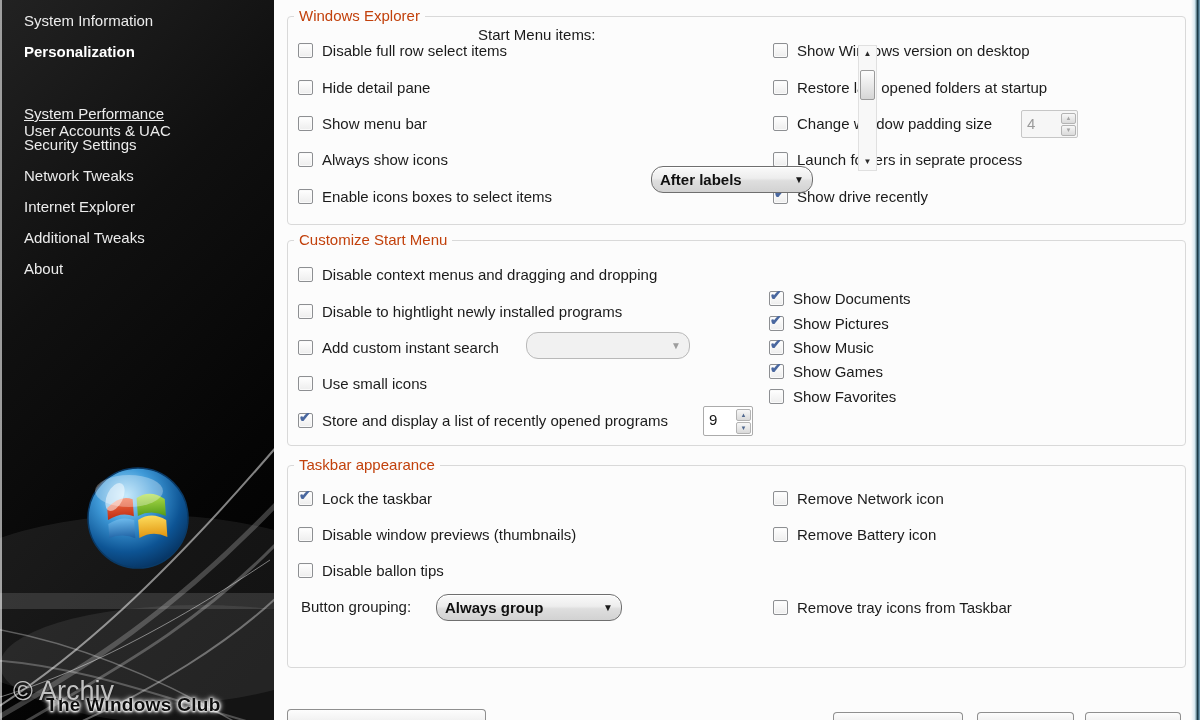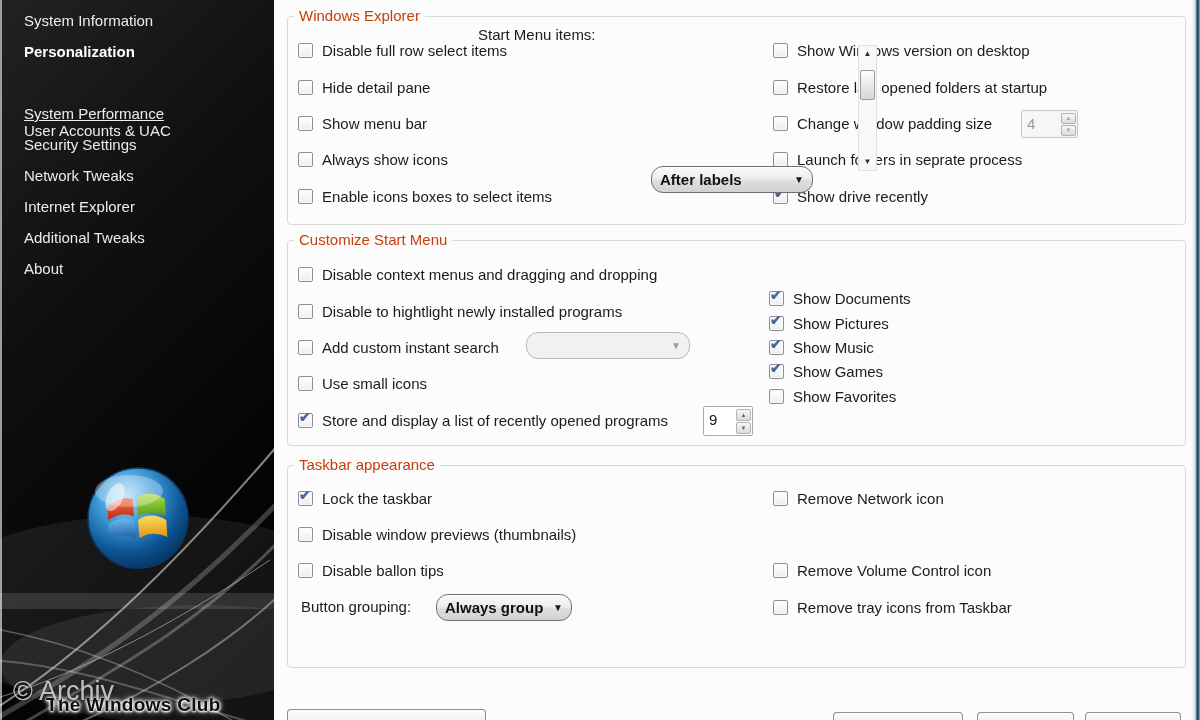--- a/index.html
+++ b/index.html
@@ -269,21 +269,21 @@
   <span class="list-label" style="left:478px; top:26px;">Start Menu items:</span>
   <div class="vscroll">
     <span class="vs-up">▲</span>
     <div class="vs-thumb"></div>
     <span class="vs-down">▼</span>
   </div>
 
 <div class="groupbox" id="box-taskbar">
   <span class="legend">Taskbar appearance</span>
   <span class="list-label" style="left:13px; top:132px;">Button grouping:</span>
-  <div class="combo" style="left:148px; top:128px; width:136px;">
+  <div class="combo" style="left:148px; top:128px; width:186px;">
     <span class="combo-val">Always group</span>
     <span class="combo-arrow">▼</span>
   </div>
 <div class="cb-row" style="top: 21px; left: 10px;">
       <span class="cb on">
         <span class="tick">✔</span>
       </span>
       <span class="cb-label">Lock the taskbar</span>
     </div>
     <div class="cb-row" style="top: 57px; left: 10px;">
@@ -291,23 +291,23 @@
       <span class="cb-label">Disable window previews (thumbnails)</span>
     </div>
     <div class="cb-row" style="top: 93px; left: 10px;">
       <span class="cb"></span>
       <span class="cb-label">Disable ballon tips</span>
     </div>
     <div class="cb-row" style="top: 21px; left: 485px;">
       <span class="cb"></span>
       <span class="cb-label">Remove Network icon</span>
     </div>
-    <div class="cb-row" style="top: 93px; left: 485px;">
-      <span class="cb"></span>
-      <span class="cb-label">Remove Volume Control icon</span>
+    <div class="cb-row" style="top: 57px; left: 485px;">
+      <span class="cb"></span>
+      <span class="cb-label">Remove Battery icon</span>
     </div>
     <div class="cb-row" style="top: 130px; left: 485px;">
       <span class="cb"></span>
       <span class="cb-label">Remove tray icons from Taskbar</span>
     </div>
   </div>
 
 <div class="pbtn" style="left:287px; top:709px; width:199px; height:11px;"></div>
 <div class="pbtn" style="left:833px; top:712px; width:130px; height:8px;"></div>
 <div class="pbtn" style="left:977px; top:712px; width:97px; height:8px;"></div>

